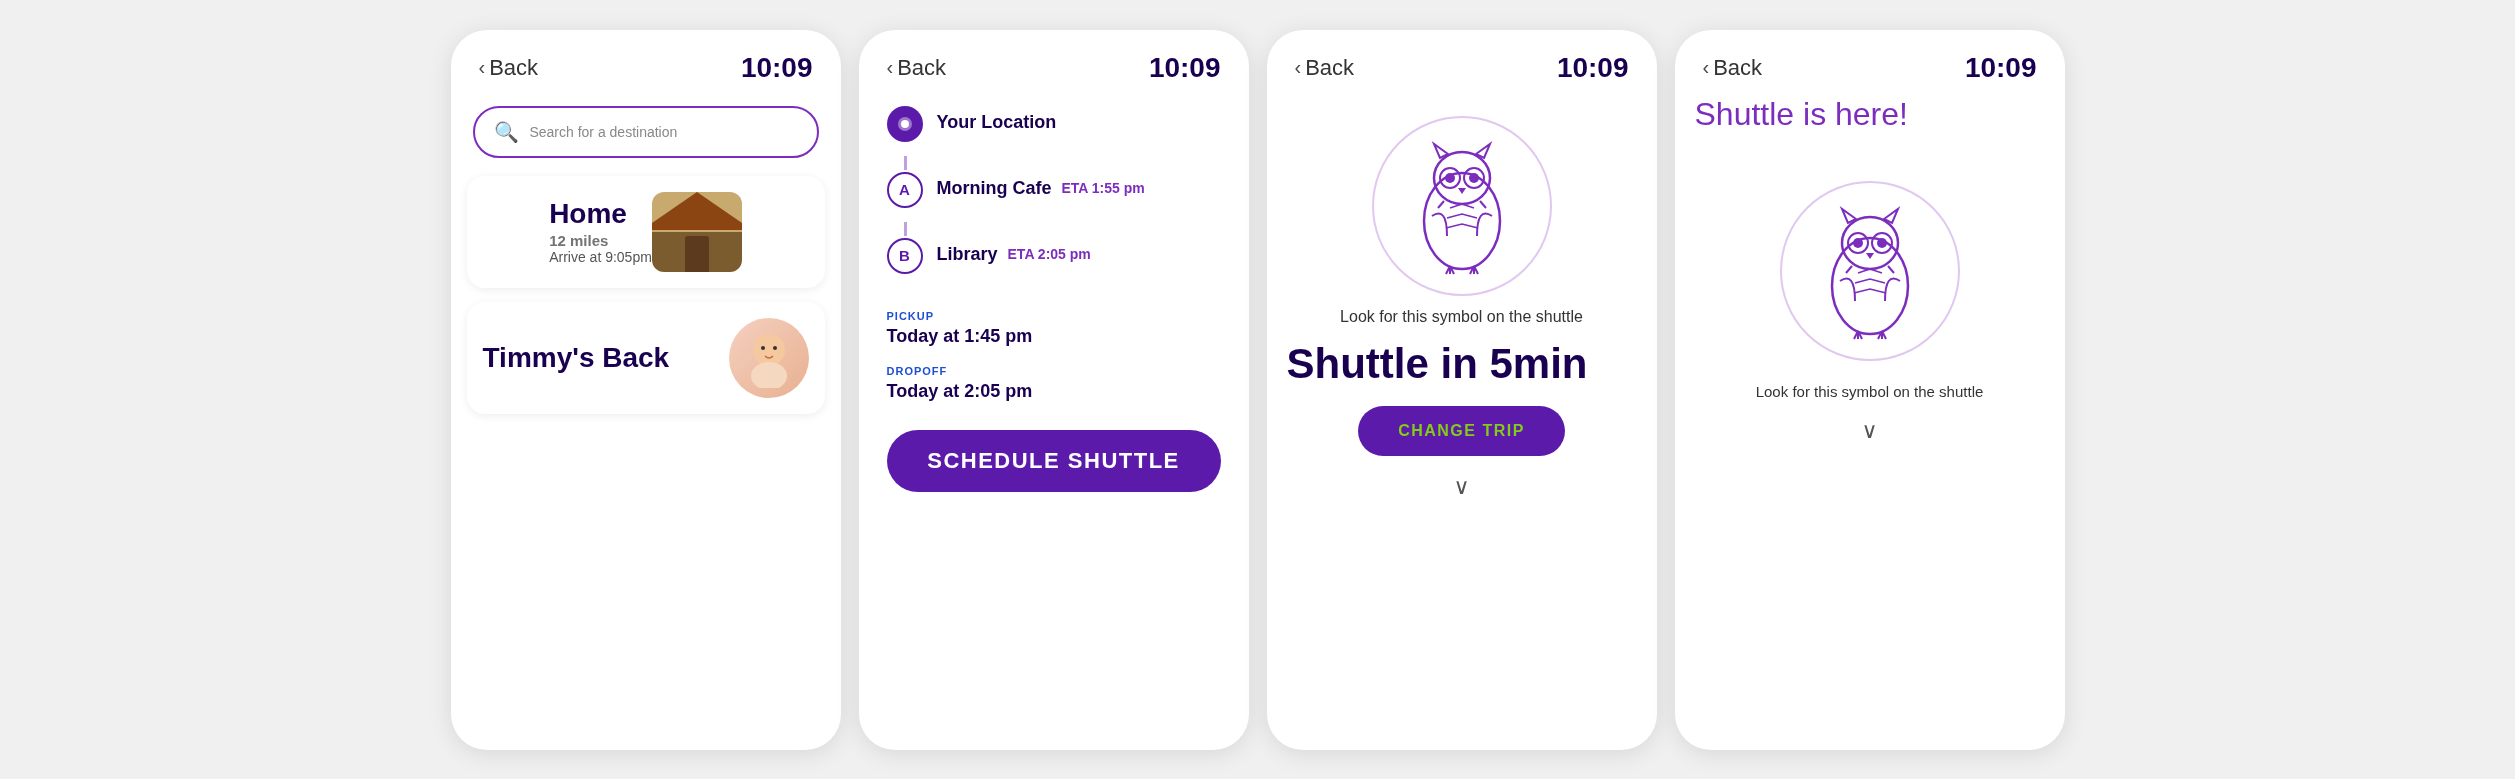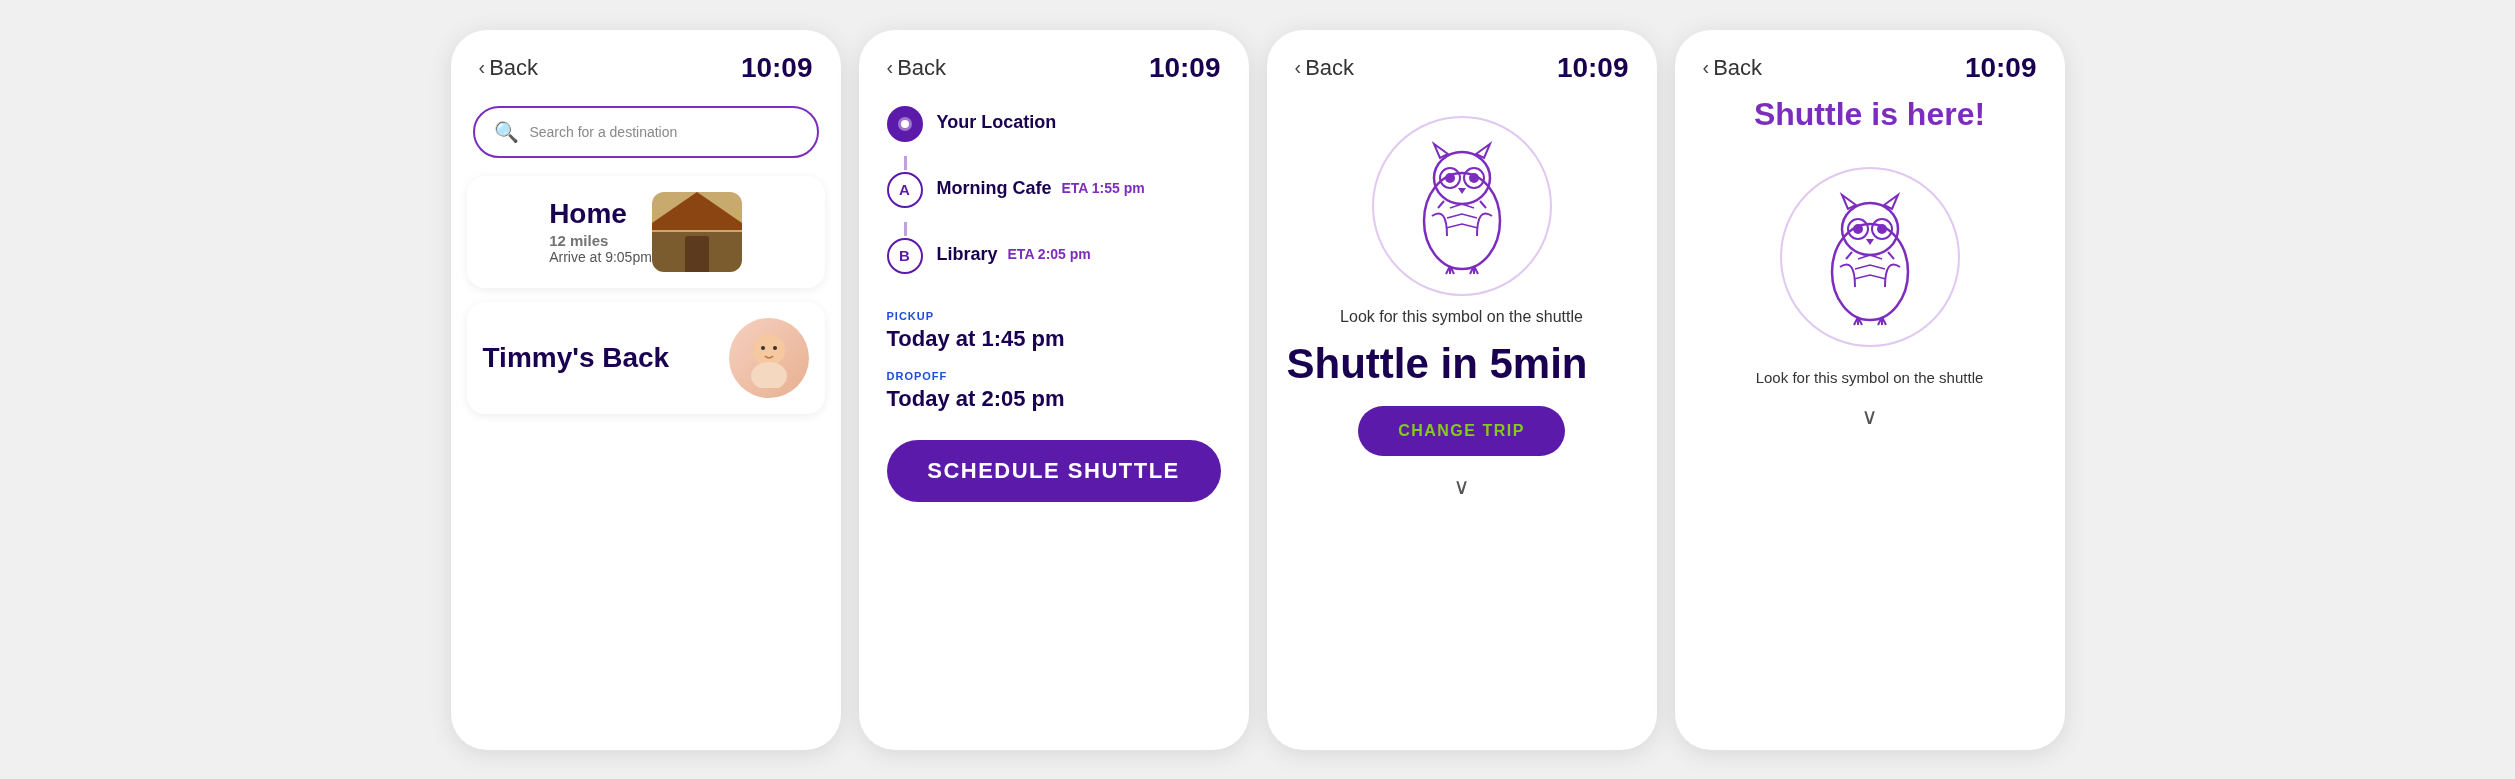--- a/index.html
+++ b/index.html
@@ -242,21 +242,21 @@
       padding: 22px 28px 0 28px;
     }
     .trip-label {
       font-size: 11px;
       font-weight: 700;
       color: #1d4ed8;
       letter-spacing: 1px;
       margin-bottom: 4px;
     }
     .trip-value {
-      font-size: 22px;
+      font-size: 18px;
       font-weight: 800;
       color: #1a0050;
       margin-bottom: 18px;
     }
 
     .schedule-btn {
       margin: 10px 28px 0 28px;
       background: #5c1aab;
       color: #fff;
       border: none;
@@ -319,26 +319,26 @@
     .chevron-down {
       text-align: center;
       font-size: 22px;
       color: #555;
       margin-top: 18px;
       padding-bottom: 10px;
     }
 
     
     .shuttle-here-title {
-      text-align: center;
+      text-align: left;
       font-size: 32px;
-      font-weight: 700;
+      font-weight: 400;
       color: #7c2dbe;
       padding: 0 20px;
-      margin-bottom: 14px;
+      margin-bottom: 28px;
     }
     .shuttle-here-symbol {
       text-align: center;
       color: #333;
       font-size: 15px;
       padding: 0 40px;
       margin-top: 10px;
     }
 
     

